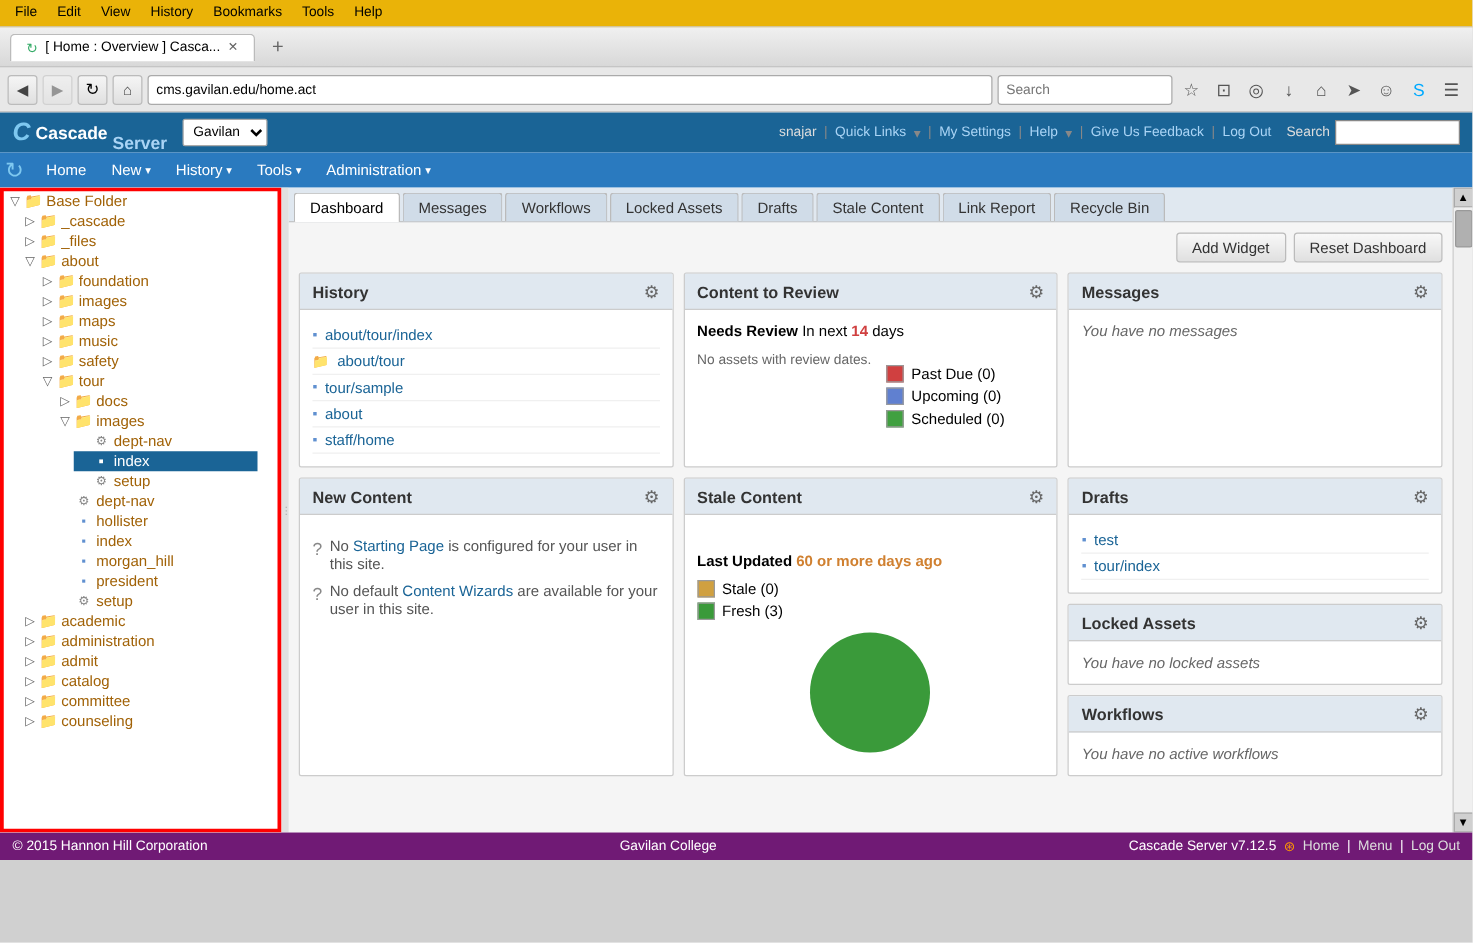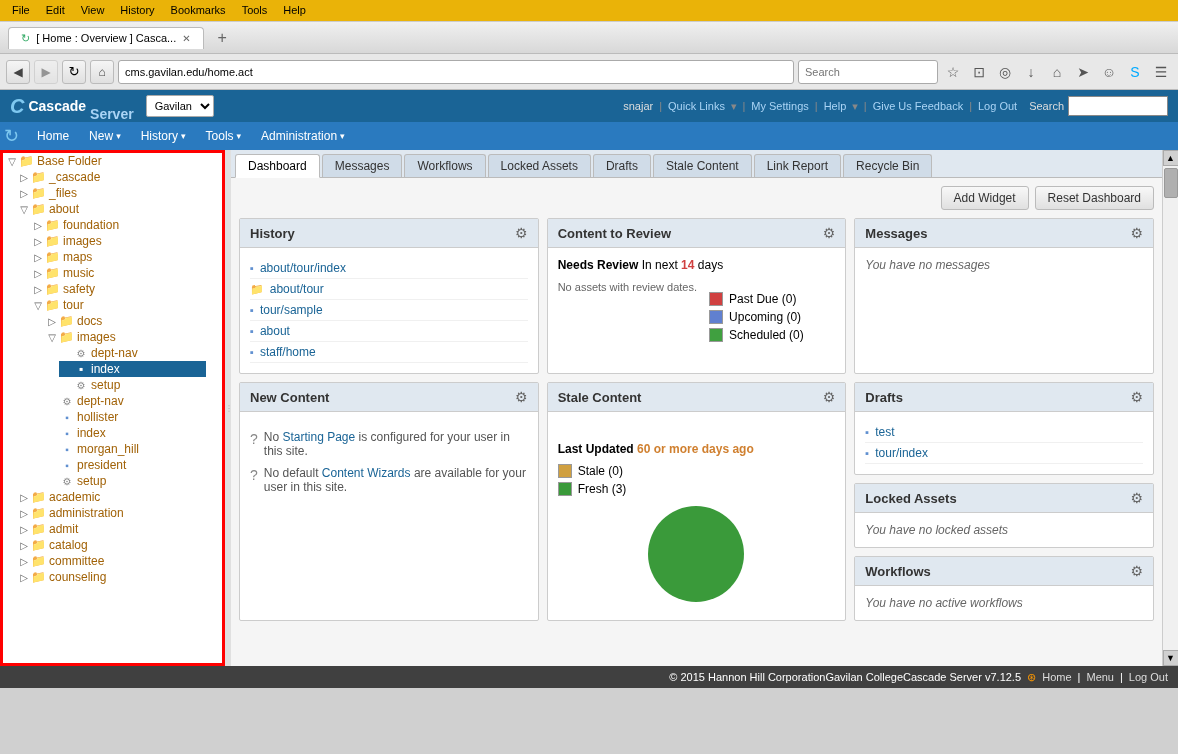--- a/index.html
+++ b/index.html
@@ -108,21 +108,21 @@
 
     
     .draft-item { display: flex; align-items: center; gap: 6px; padding: 3px 0; border-bottom: 1px solid #f0f0f0; }
     .draft-icon { font-size: 11px; color: #6090d0; }
 
     
     
     
 
     
-    .app-footer { background: #404040; color: #fff; font-size: 11px; padding: 3px 10px; display: flex; align-items: center; justify-content: flex-end; height: 22px; }
+    .app-footer { background: #701a75; color: #fff; font-size: 11px; padding: 3px 10px; display: flex; align-items: center; justify-content: space-between; height: 22px; }
     .footer-link { color: #ddd; cursor: pointer; }
 
     
     .content-scrollbar { width: 16px; background: #f0f0f0; border-left: 1px solid #ccc; display: flex; flex-direction: column; align-items: center; }
     .scroll-btn { width: 16px; height: 16px; background: #d0d0d0; border: 1px solid #aaa; display: flex; align-items: center; justify-content: center; font-size: 9px; cursor: pointer; }
     .scroll-thumb { width: 14px; height: 30px; background: #b0b0b0; border: 1px solid #999; border-radius: 2px; margin: 2px auto; cursor: pointer; }
     .scroll-track { flex: 1; background: #f0f0f0; }
 
     
     .drag-handle { width: 6px; background: #e0e0e0; cursor: ew-resize; display: flex; align-items: center; justify-content: center; }

